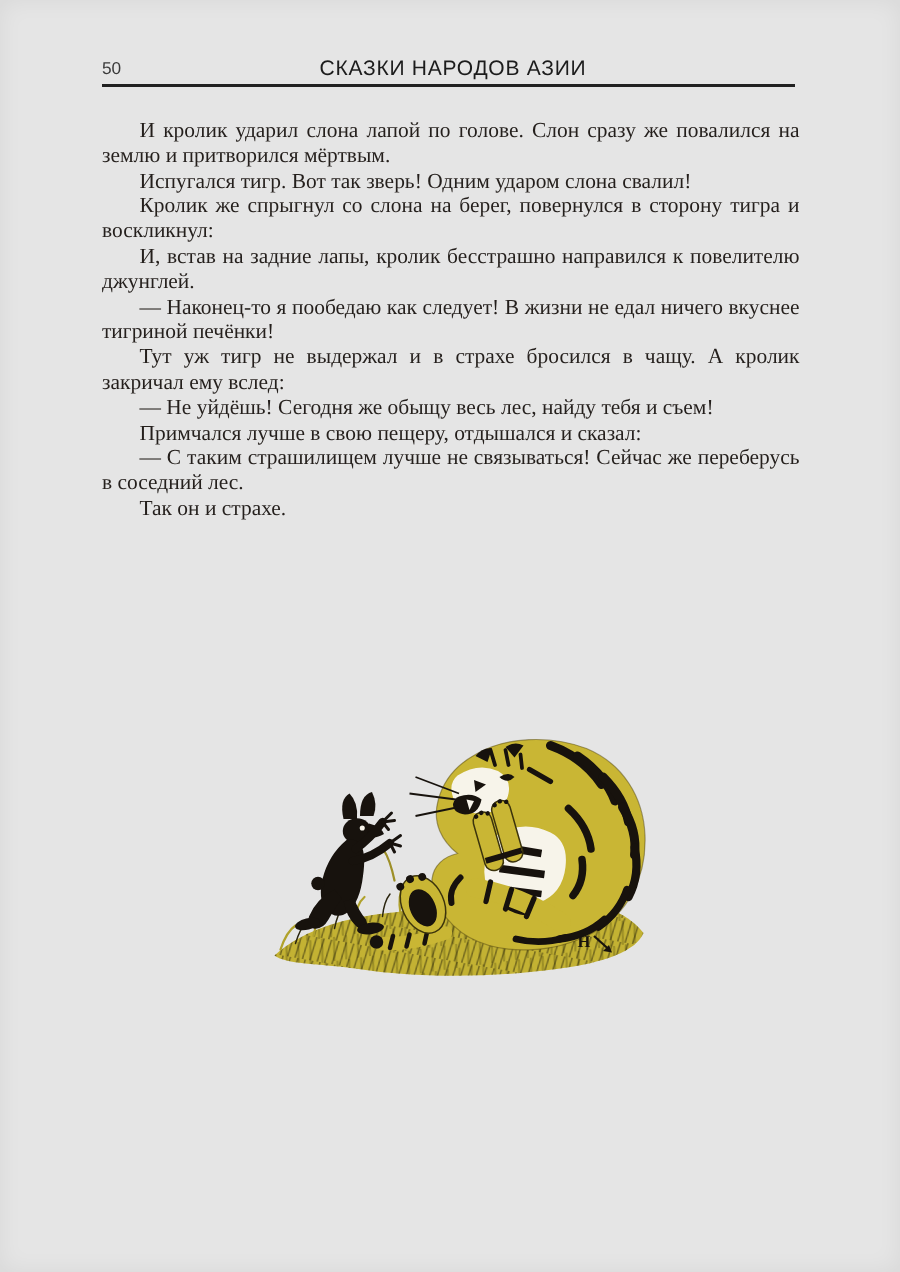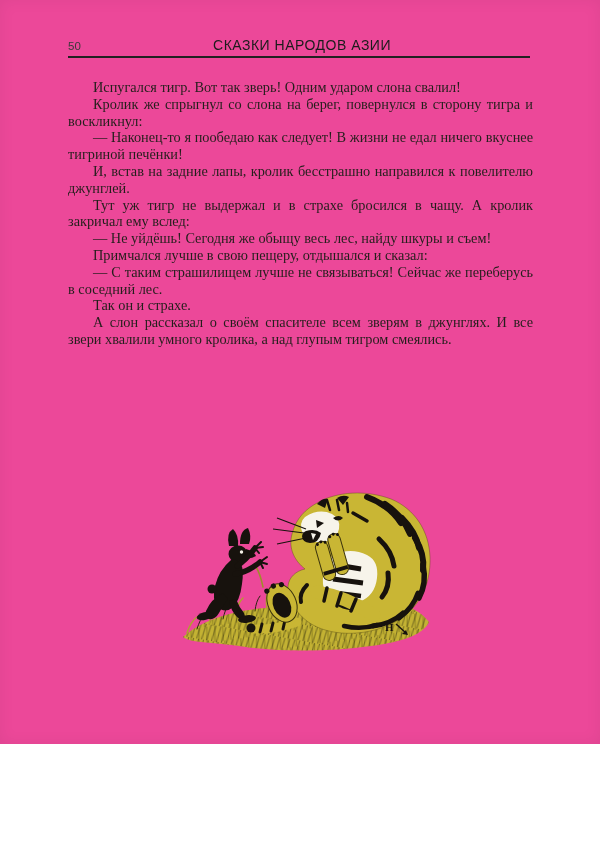--- a/index.html
+++ b/index.html
@@ -1,17 +1,17 @@
 <!DOCTYPE html>
 <html><head>
 <meta charset="utf-8">
 <style>
   html,body{margin:0;padding:0;background:#ffffff;}
   .page{
-    position:relative;width:600px;height:744px;background:#ec4899;overflow:hidden;
+    position:relative;width:600px;height:848px;background:#e5e5e5;overflow:hidden;
     font-family:"Liberation Serif",serif;
     box-shadow:inset 0 0 16px rgba(0,0,0,.06);
   }
   .pagenum{
     position:absolute;left:68px;top:40px;
     font-family:"Liberation Sans",sans-serif;font-size:11.5px;color:#3a3a3a;
   }
   .runtitle{
     position:absolute;left:4px;right:0;top:37px;text-align:center;
     font-family:"Liberation Sans",sans-serif;font-size:14px;letter-spacing:.5px;color:#1c1c1c;
@@ -29,30 +29,30 @@
 </head>
 <body>
 
 <div class="page">
 
   <span class="pagenum">50</span>
   <div class="runtitle">СКАЗКИ НАРОДОВ АЗИИ</div>
   <div class="rule"></div>
 
   <main class="story">
+      <p>И кролик ударил слона лапой по голове. Слон сразу же повалился на зем­лю и притворился мёртвым.</p>
       <p>Испугался тигр. Вот так зверь! Одним ударом слона свалил!</p>
       <p>Кролик же спрыгнул со слона на берег, повернулся в сторону тигра и вос­кликнул:</p>
+      <p>И, встав на задние лапы, кролик бесстрашно направился к повелителю джунглей.</p>
       <p>— Наконец-то я пообедаю как следует! В жизни не едал ничего вкуснее тигриной печёнки!</p>
-      <p>И, встав на задние лапы, кролик бесстрашно направился к повелителю джунглей.</p>
       <p>Тут уж тигр не выдержал и в страхе бросился в чащу. А кролик закричал ему вслед:</p>
-      <p>— Не уйдёшь! Сегодня же обыщу весь лес, найду шкуры и съем!</p>
+      <p>— Не уйдёшь! Сегодня же обыщу весь лес, найду тебя и съем!</p>
       <p>Примчался лучше в свою пещеру, отдышался и сказал:</p>
       <p>— С таким страшилищем лучше не связываться! Сейчас же переберусь в соседний лес.</p>
       <p>Так он и страхе.</p>
-      <p>А слон рассказал о своём спасителе всем зверям в джунглях. И все звери хвалили умного кролика, а над глупым тигром смеялись.</p>
     </main>
 
   <figure class="illo">
     <svg width="266" height="170" viewBox="0 0 266 170" xmlns="http://www.w3.org/2000/svg">
       <defs>
         <pattern id="gr1" width="5" height="16" patternUnits="userSpaceOnUse" patternTransform="rotate(10)">
           <line x1="2.5" y1="0" x2="0.5" y2="16" stroke="#23200a" stroke-width="1"></line>
         </pattern>
         <pattern id="gr2" width="8" height="16" patternUnits="userSpaceOnUse" patternTransform="rotate(-8)">
           <line x1="4" y1="0" x2="2" y2="16" stroke="#857a1e" stroke-width="1.4"></line>

